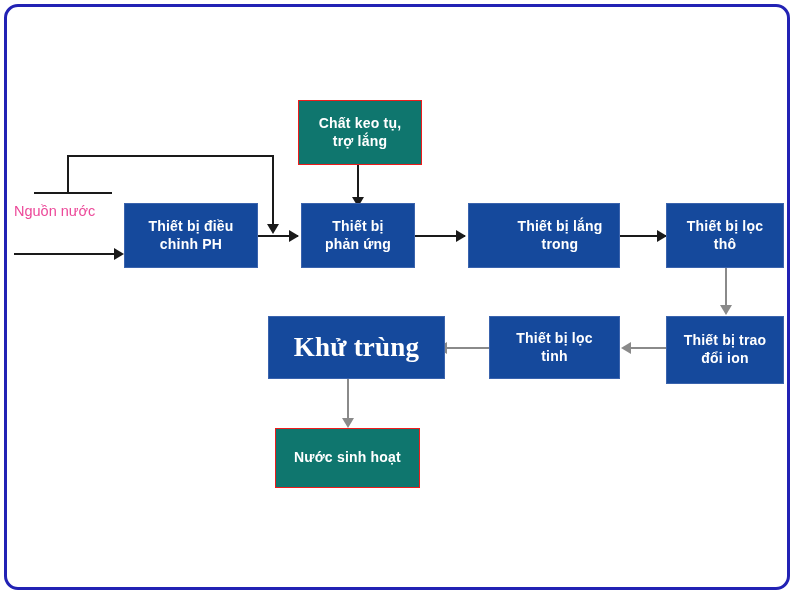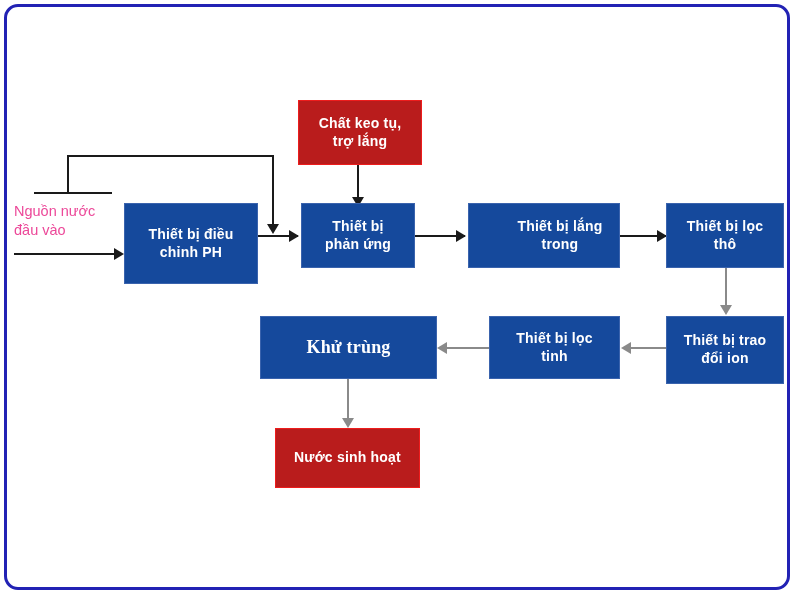--- a/index.html
+++ b/index.html
@@ -38,28 +38,29 @@
     font-weight: bold;
     line-height: 1.28;
     letter-spacing: 0.2px;
   }
   .node.blue {
     background: #15499c;
     border: 1px solid #3a63ad;
     font-size: 14px;
   }
   .node.red {
-    background: #b91c1c;
+    background: #0f766e;
     border: 1px solid #ee1c1c;
     font-size: 14px;
   }
   .node.serif {
     font-family: "Liberation Serif", serif;
-    font-size: 18px;
+    font-size: 27px;
     font-weight: bold;
+    margin-left: 8px;
   }
   .plain-label {
     position: absolute;
     color: #ec4899;
     font-size: 14.5px;
     line-height: 1.32;
     text-align: left;
     font-weight: normal;
   }
   .conn {
@@ -89,21 +90,20 @@
 </style>
 </head>
 <body>
 
 <div id="canvas">
 
   <div id="frame"></div>
 
   <div class="plain-label" style="left:14px; top:202px; width:106px;">
     <div>Nguồn nước</div>
-    <div>đầu vào</div>
   </div>
 
   <div class="conn h blk" style="left:34px; top:192px; width:78px; border-top-width:2px;"></div>
 
   <div class="conn v blk" style="left:67px; top:155px; height:38px;"></div>
 
   <div class="conn h blk" style="left:67px; top:155px; width:207px;"></div>
 
   <div class="conn v blk" style="left:272px; top:155px; height:72px;"></div>
   <div class="arrowhead ah-down" style="left:267px; top:224px;"></div>
@@ -114,21 +114,21 @@
   <div class="node red" style="left:298px; top:100px; width:124px; height:65px;">
     <div>
       <div>Chất keo tụ,</div>
       <div>trợ lắng</div>
     </div>
   </div>
 
   <div class="conn v blk" style="left:357px; top:165px; height:35px;"></div>
   <div class="arrowhead ah-down" style="left:352px; top:197px;"></div>
 
-  <div class="node blue" style="left:124px; top:203px; width:134px; height:81px;">
+  <div class="node blue" style="left:124px; top:203px; width:134px; height:65px;">
     <div>
       <div>Thiết bị điều</div>
       <div>chỉnh PH</div>
     </div>
   </div>
 
   <div class="conn h blk" style="left:258px; top:235px; width:40px;"></div>
   <div class="arrowhead ah-right" style="left:289px; top:230px;"></div>
 
   <div class="node blue" style="left:301px; top:203px; width:114px; height:65px;">

